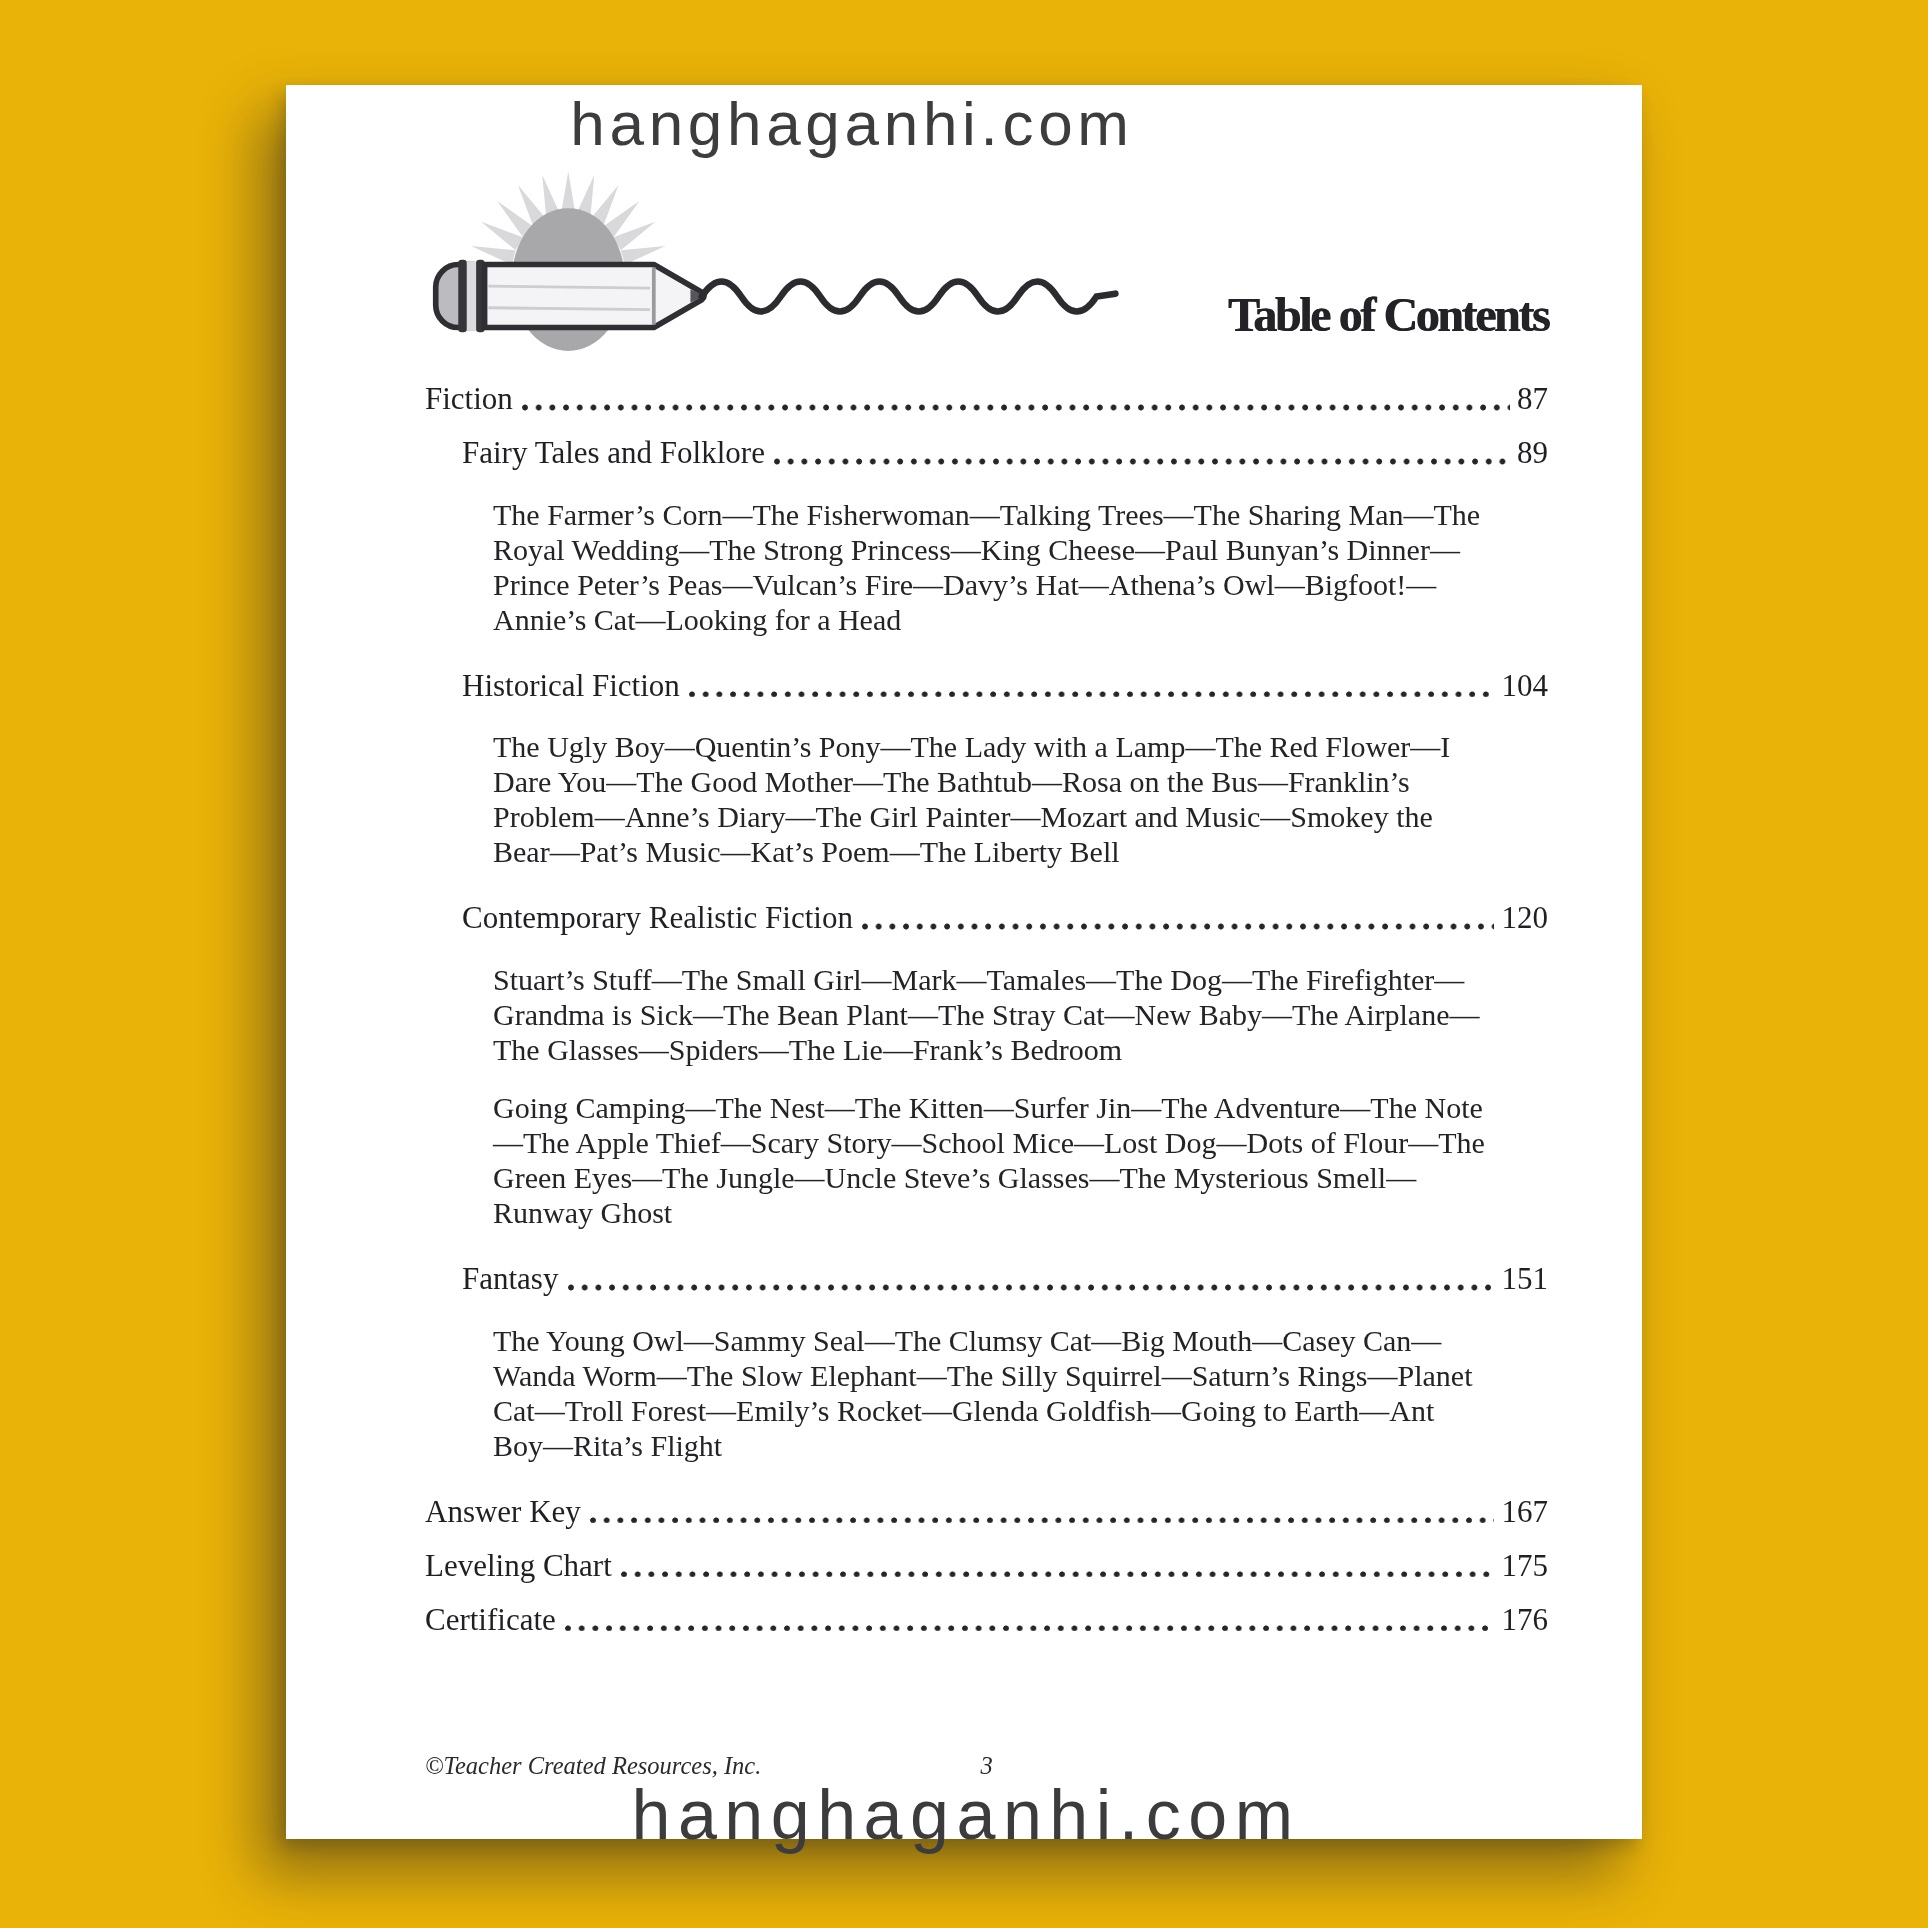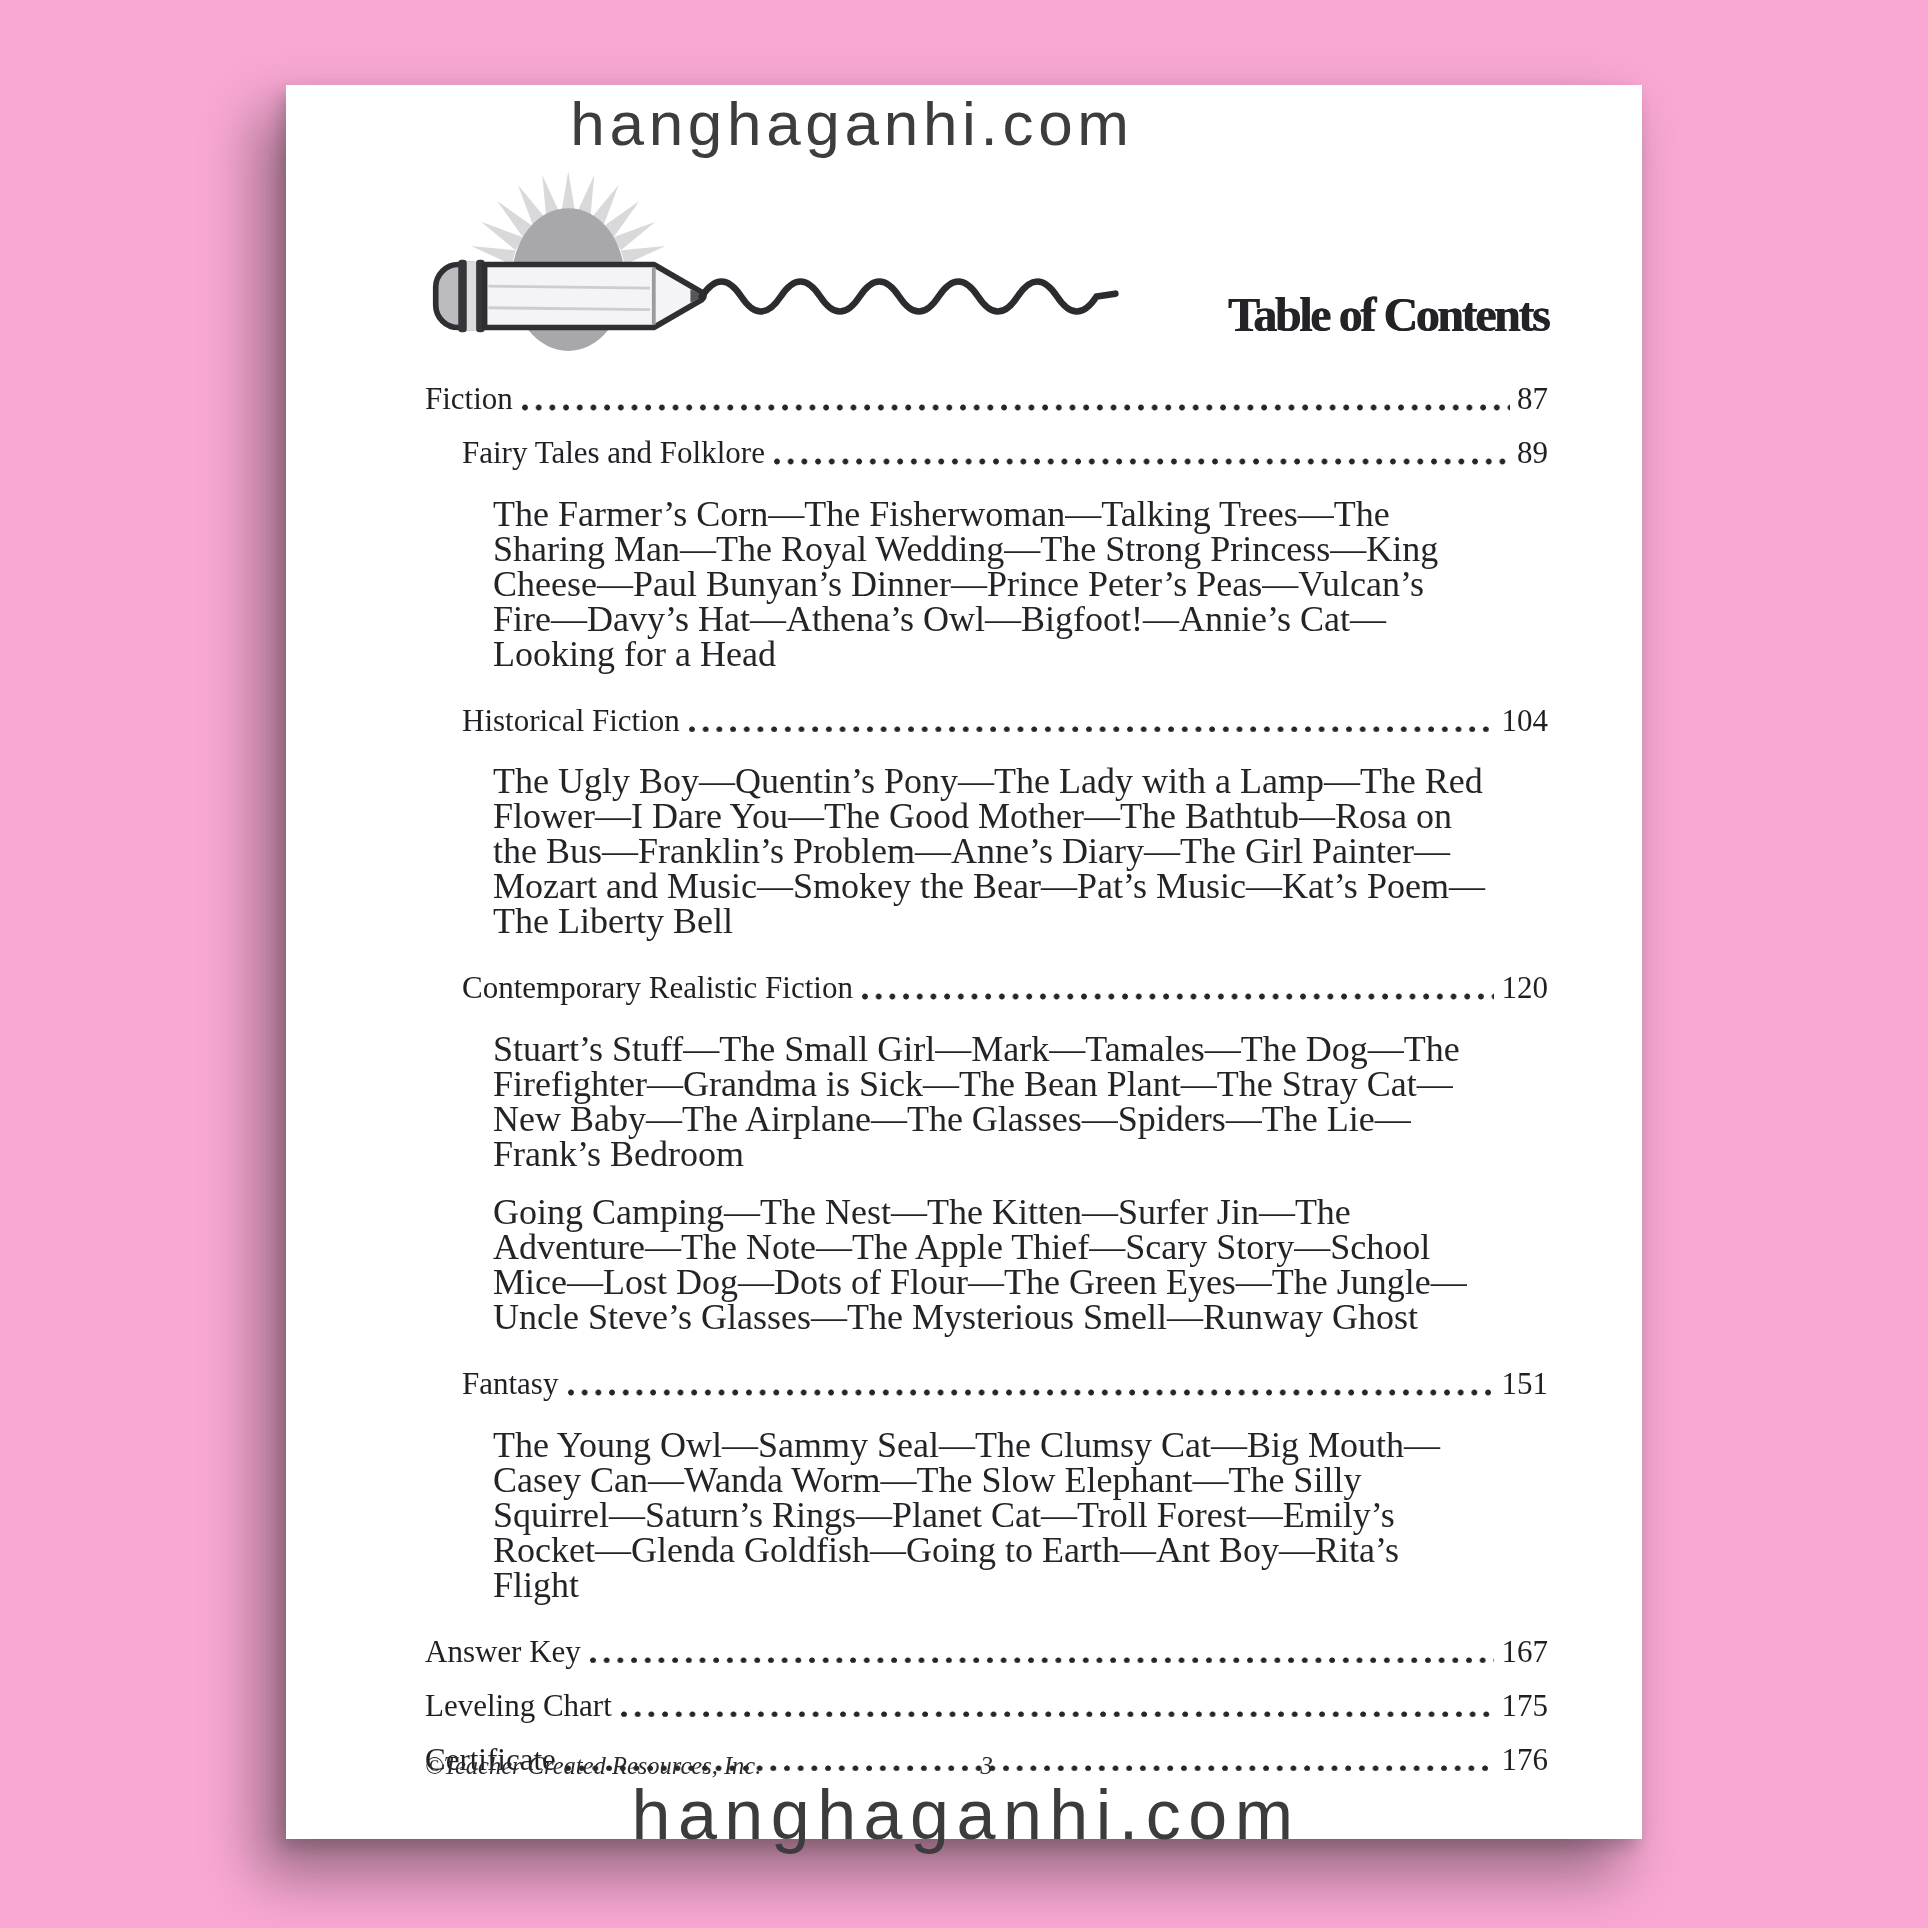--- a/index.html
+++ b/index.html
@@ -1,16 +1,16 @@
 <!DOCTYPE html>
 <html style="font-size:15px"><head>
 <meta charset="utf-8">
 <style>
   html,body{margin:0;padding:0;background:#fff;}
-  .canvas{position:relative;width:1928px;height:1928px;background:#f9a8d4;overflow:hidden;
+  .canvas{position:relative;width:1928px;height:1928px;background:#eab308;overflow:hidden;
           font-family:"Liberation Serif",serif;color:#222226;}
   
   .page{position:absolute;left:286px;top:85px;width:1356px;height:1754px;background:#fff;
         box-shadow:-24.5px 32px 55px 3.8px rgba(30,30,32,.45), -4.7px 7.5px 15px rgba(30,30,32,.22);
         z-index:1;}
   
   .watermark-top{position:absolute;top:7.5px;left:566px;transform:translateX(-50%);
         font-family:"Liberation Sans",sans-serif;font-weight:400;font-size:62px;line-height:1;
         letter-spacing:4.7px;color:#3d3d3f;white-space:nowrap;}
   .watermark-bottom{position:absolute;top:1780px;left:966px;transform:translateX(-50%);
@@ -25,21 +25,21 @@
   
   .toc{margin:0 94px 0 139px;}
   .toc-row{display:flex;font-size:31px;line-height:40px;color:#1f1f24;margin-top:14px;}
   .toc > .toc-row:first-child{margin-top:12.2px;}
   .toc-stories + .toc-row{margin-top:29px;align-items:center;}
   .toc-row.level-sub{padding-left:37px;}
   .toc-label{flex:0 0 auto;font-weight:400;}
   .toc-leader{flex:1 1 auto;align-self:flex-end;height:6.6px;margin:0 7.5px 8.5px 9.4px;
         background:radial-gradient(circle at 3px 3.3px,#26262a 2.5px,rgba(0,0,0,0) 3.2px) 0 0/13.7px 6.6px repeat-x;}
   .toc-page{flex:0 0 auto;font-weight:400;}
-  .toc-stories{font-size:36px;line-height:35px;margin:23.5px 0 0 68px;width:993px;color:#242428;}
+  .toc-stories{font-size:30px;line-height:35px;margin:23.5px 0 0 68px;width:993px;color:#242428;}
   
   .page-footer{position:absolute;left:139px;right:94px;top:1659px;display:grid;
         grid-template-columns:1fr auto 1fr;font-style:italic;font-size:24.5px;line-height:28px;color:#2a2a2e;margin-top:8px;}
   .page-footer .f-right{text-align:right;}
 </style>
 </head>
 <body>
 
 <div class="canvas">
 

